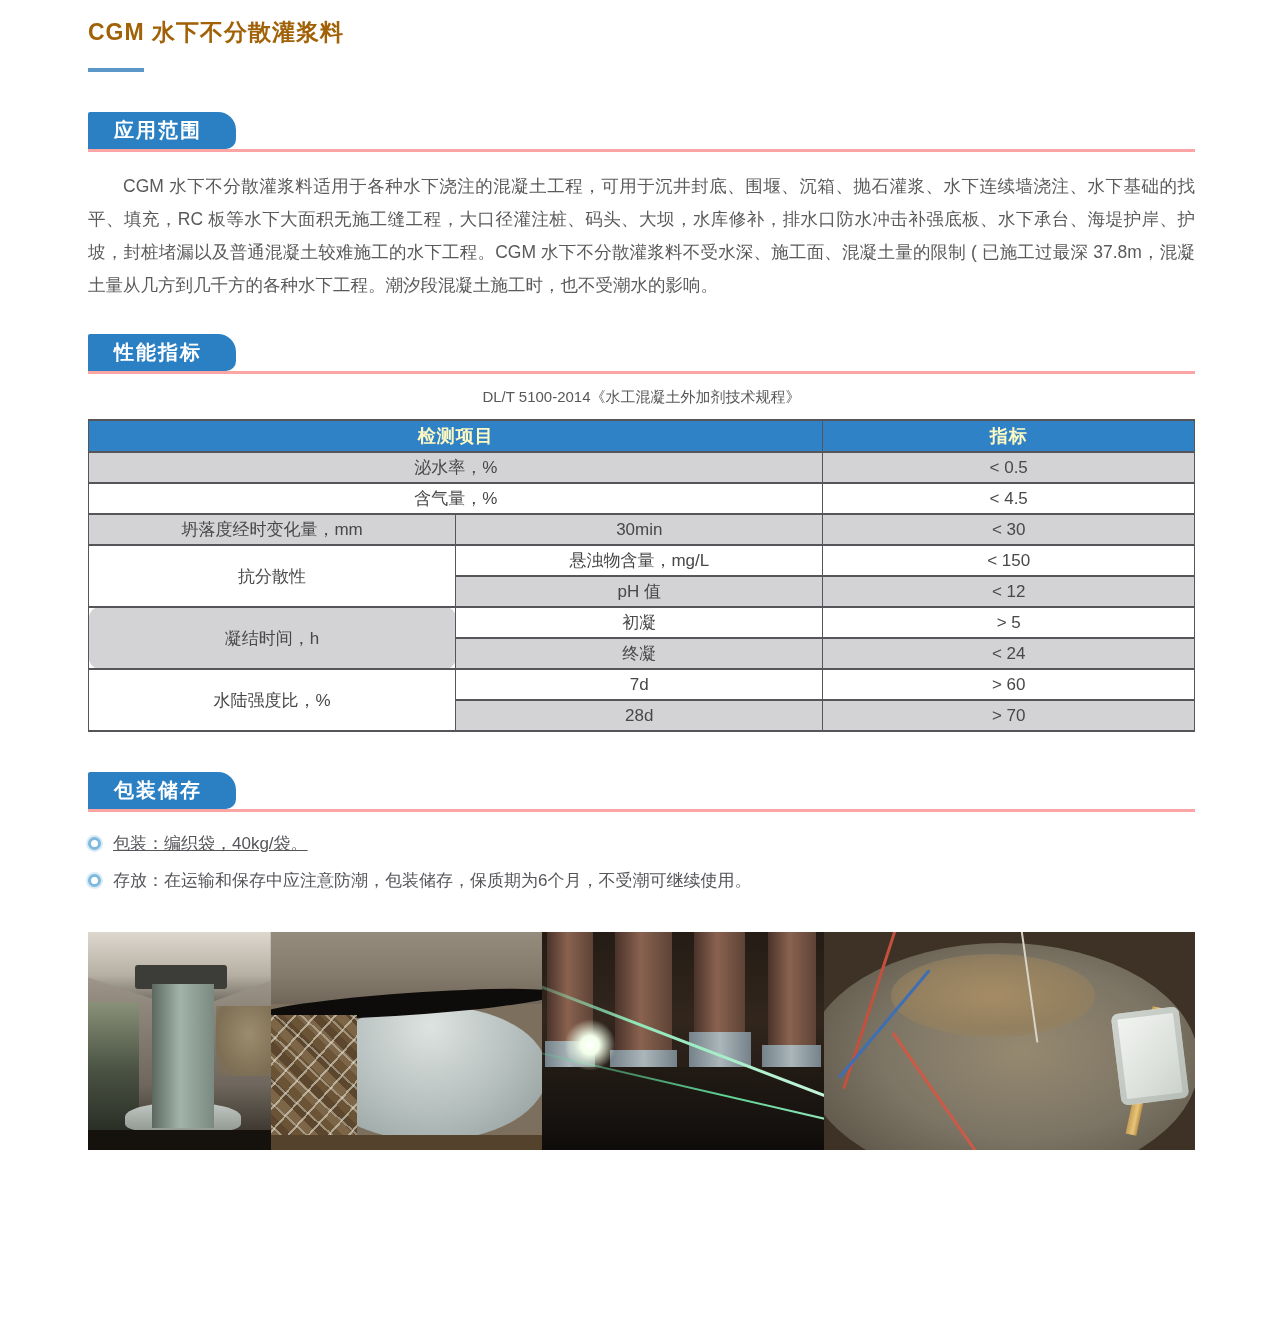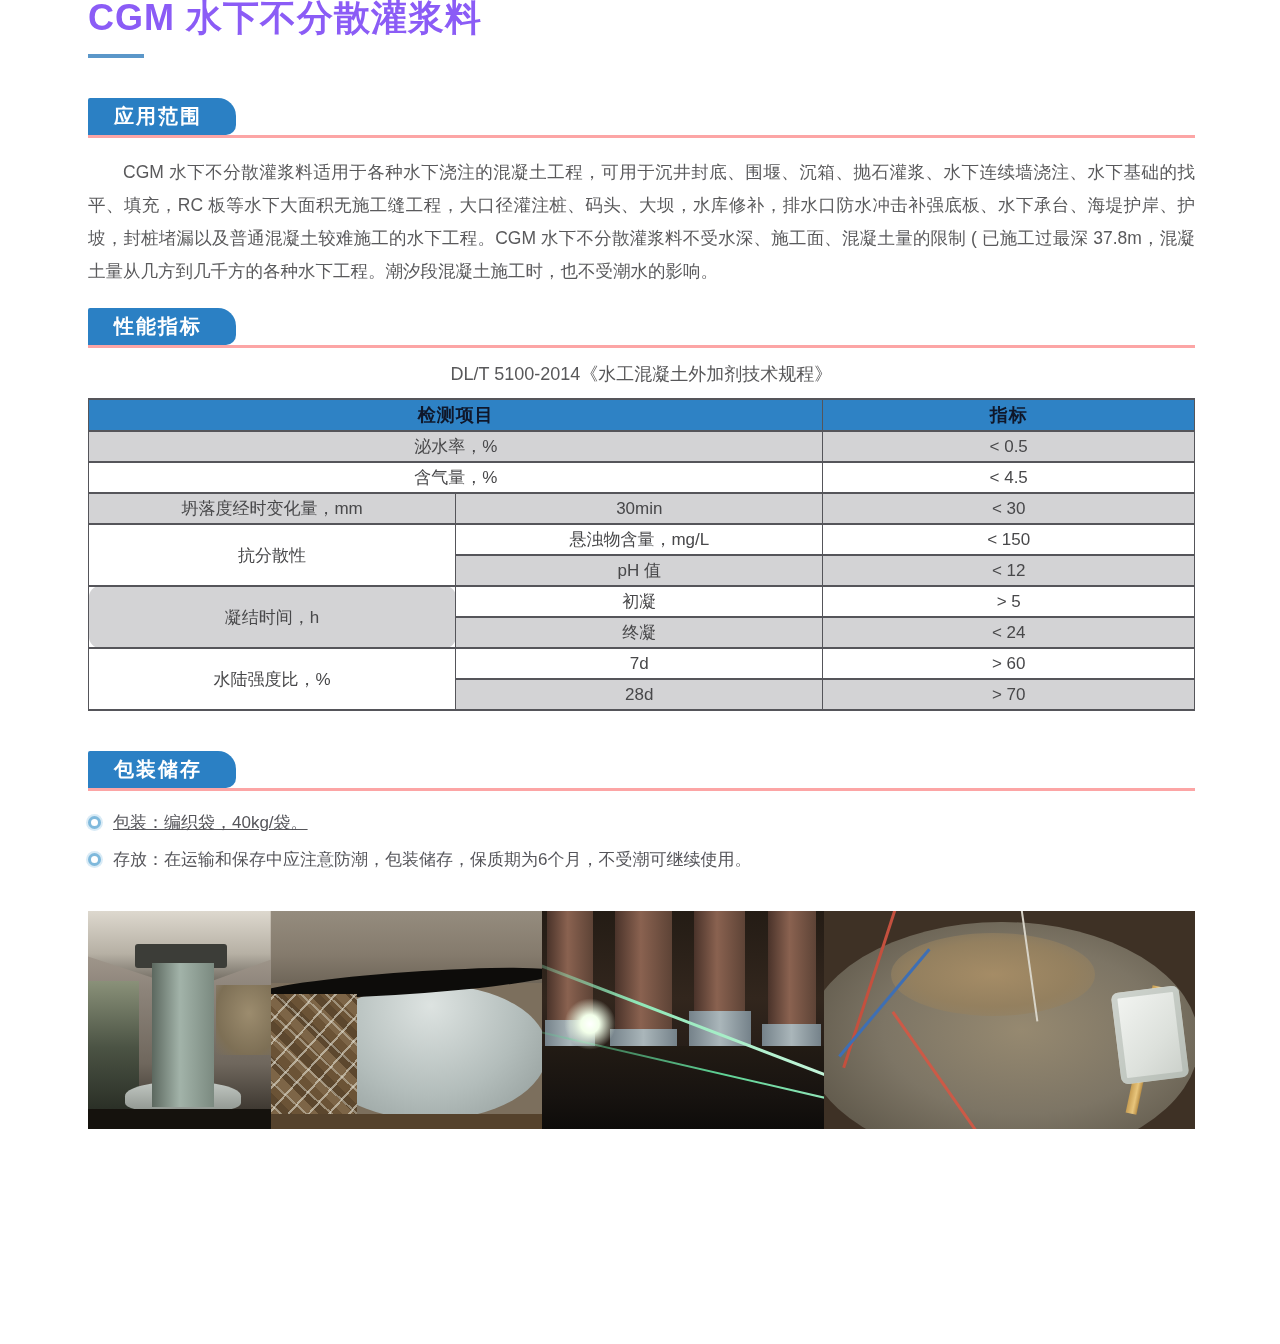--- a/index.html
+++ b/index.html
@@ -5,57 +5,57 @@
   * { margin:0; padding:0; box-sizing:border-box; }
   html,body { background:#ffffff; }
   body {
     width:1280px; height:1344px; position:relative;
     font-family:"Liberation Sans", sans-serif;
     color:#55555a; overflow:hidden;
   }
   .content { position:absolute; left:88px; top:0; width:1107px; }
 
   .doc-title {
-    font-size:36px; line-height:36px;
-    font-weight:bold; color:#8b5cf6; letter-spacing:1px;
+    margin-top:14px; font-size:23px; line-height:36px;
+    font-weight:bold; color:#a16207; letter-spacing:1px;
   }
   .title-underline { width:56px; height:4px; background:#5b97c9; margin-top:18px; }
 
   .para {
     font-size:17.5px; line-height:33px; color:#5a5a5c;
     text-indent:2em; text-align:justify;
   }
   .intro-para { margin-top:42px; }
   .app-para   { margin-top:18px; }
 
   .section-bar { border-bottom:3px solid #fca5a5;text-decoration:underline; }
   .section-badge {
     display:inline-block; background:#2b80c4; color:#ffffff;
     font-size:20px; font-weight:bold; line-height:23px;
     padding:7px 34px 7px 26px; letter-spacing:2px;
     border-radius:2px 18px 10px 0;
   }
   .sec-app  { margin-top:40px; }
-  .sec-perf { margin-top:20px; }
+  .sec-perf { margin-top:32px; }
   .sec-pack { margin-top:40px; }
 
   .standard-caption {
-    margin-top:14px; text-align:center; font-size:18px; color:#58585a;
+    margin-top:14px; text-align:center; font-size:15px; color:#58585a;
   }
 
   table.perf {
     margin-top:12px; width:100%; border-collapse:collapse; table-layout:fixed;
   }
   table.perf th, table.perf td {
     border:1px solid #55555a; border-top-width:2px; border-bottom-width:2px;
     text-align:center; vertical-align:middle;
     font-size:17px; color:#48484a; height:31px; padding:0 4px;
   }
   table.perf th {
-    background:#2e82c5; color:#0f172a; font-size:18px;
+    background:#2e82c5; color:#fef9c3; font-size:18px;
     font-weight:bold; height:32px; letter-spacing:1px;
   }
   tr.gray td { background:#d3d3d5; }
   td.cell-white { background:#ffffff !important; }
   td.cell-gray  { background:#d3d3d5 !important;border-radius:11px; }
 
   .bullet {
     display:flex; align-items:center; font-size:17px; color:#55555a;
   }
   .bullet-1 { margin-top:20px;text-decoration:underline; }

